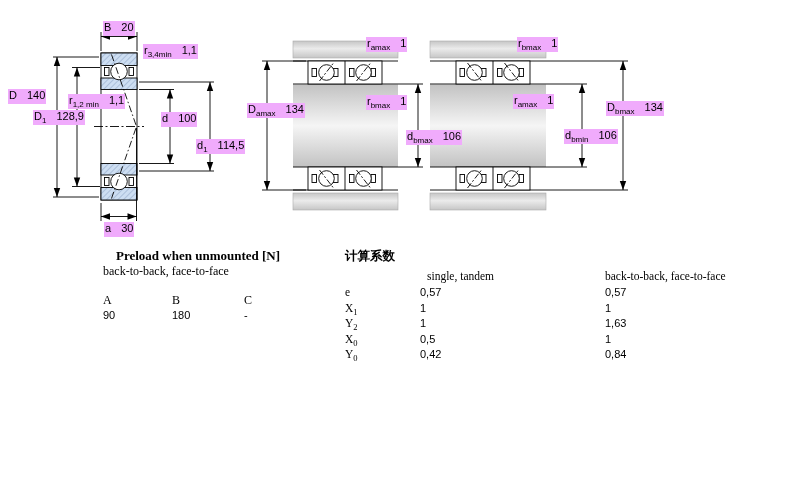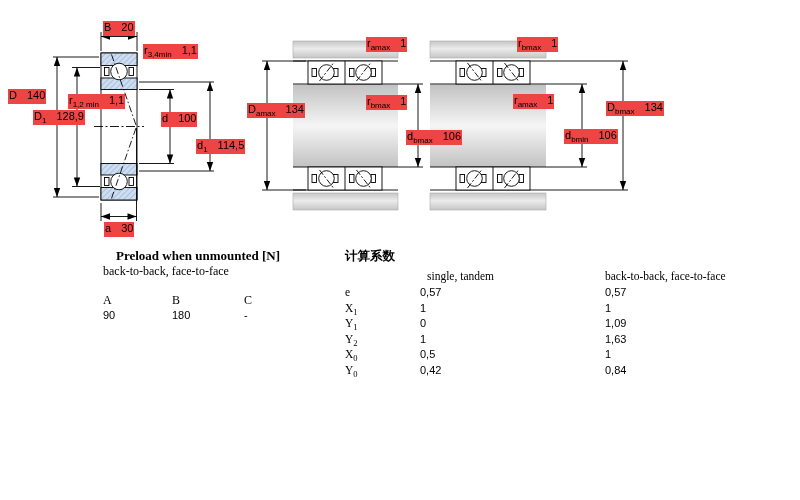--- a/index.html
+++ b/index.html
@@ -1,19 +1,19 @@
 <!DOCTYPE html>
 <html><head>
 <meta charset="utf-8">
 <style>
   html,body{margin:0;padding:0;background:#fff;}
   .page{position:relative;width:800px;height:500px;background:#ffffff;
         font-family:"Liberation Sans",sans-serif;color:#000;overflow:hidden;}
   svg{position:absolute;left:0;top:0;}
-  .dlabel{position:absolute;font-size:11px;line-height:13px;background:#ef4444;
+  .dlabel{position:absolute;font-size:11px;line-height:13px;background:#f0abfc;
           white-space:nowrap;padding:0 1px;}
   .dlabel sub{font-size:8px;line-height:8px;}
   .dlabel .val{margin-left:10px;}
   .preload-title{position:absolute;left:116px;top:248px;font-weight:bold;font-size:13px;
                  font-family:"Liberation Serif",serif;}
   .preload-sub{position:absolute;left:103px;top:264px;font-size:12px;
                font-family:"Liberation Serif",serif;}
   .row-abs{position:absolute;display:flex;}
   .pl-head{left:103px;top:293px;font-size:12px;font-family:"Liberation Serif",serif;}
   .pl-vals{left:103px;top:309px;font-size:11px;}
@@ -201,25 +201,20 @@
       <span class="flabel"><span>e</span><sub></sub></span>
       <span class="fval1">0,57</span>
       <span class="fval2">0,57</span>
     </div>
     <div class="frow">
       <span class="flabel"><span>X</span><sub>1</sub></span>
       <span class="fval1">1</span>
       <span class="fval2">1</span>
     </div>
     <div class="frow">
-      <span class="flabel"><span>Y</span><sub>1</sub></span>
-      <span class="fval1">0</span>
-      <span class="fval2">1,09</span>
-    </div>
-    <div class="frow">
       <span class="flabel"><span>Y</span><sub>2</sub></span>
       <span class="fval1">1</span>
       <span class="fval2">1,63</span>
     </div>
     <div class="frow">
       <span class="flabel"><span>X</span><sub>0</sub></span>
       <span class="fval1">0,5</span>
       <span class="fval2">1</span>
     </div>
     <div class="frow">

